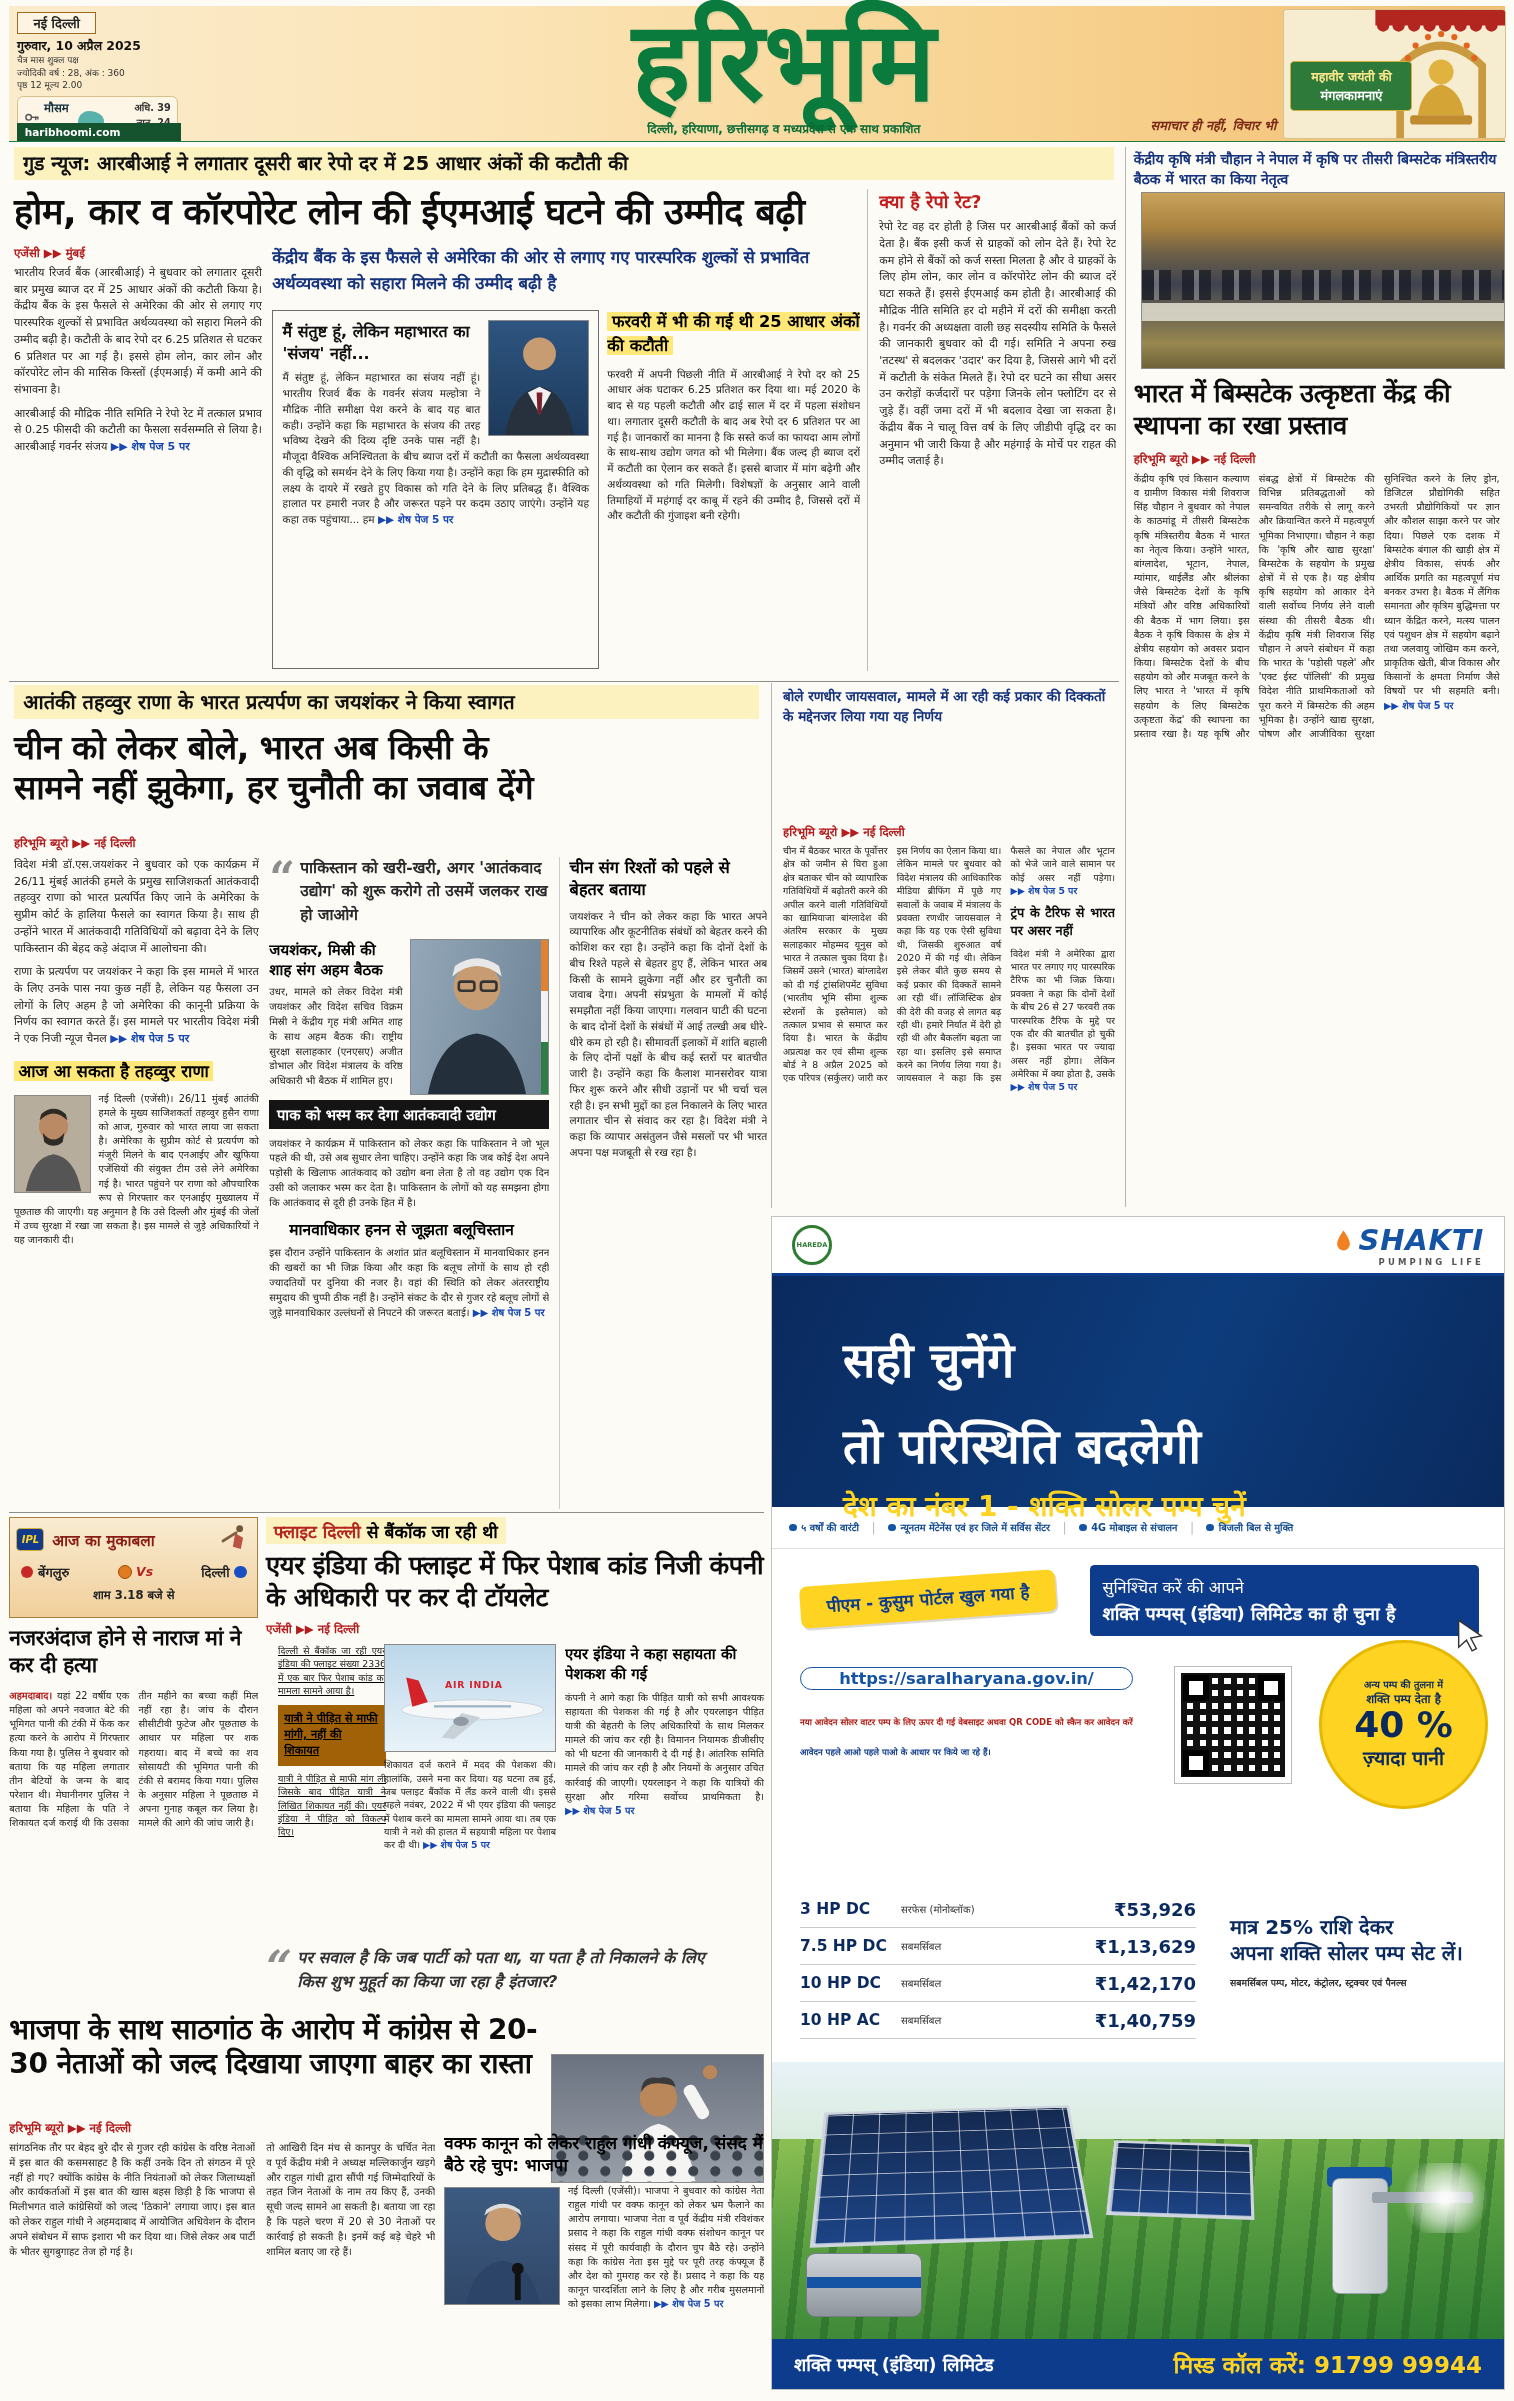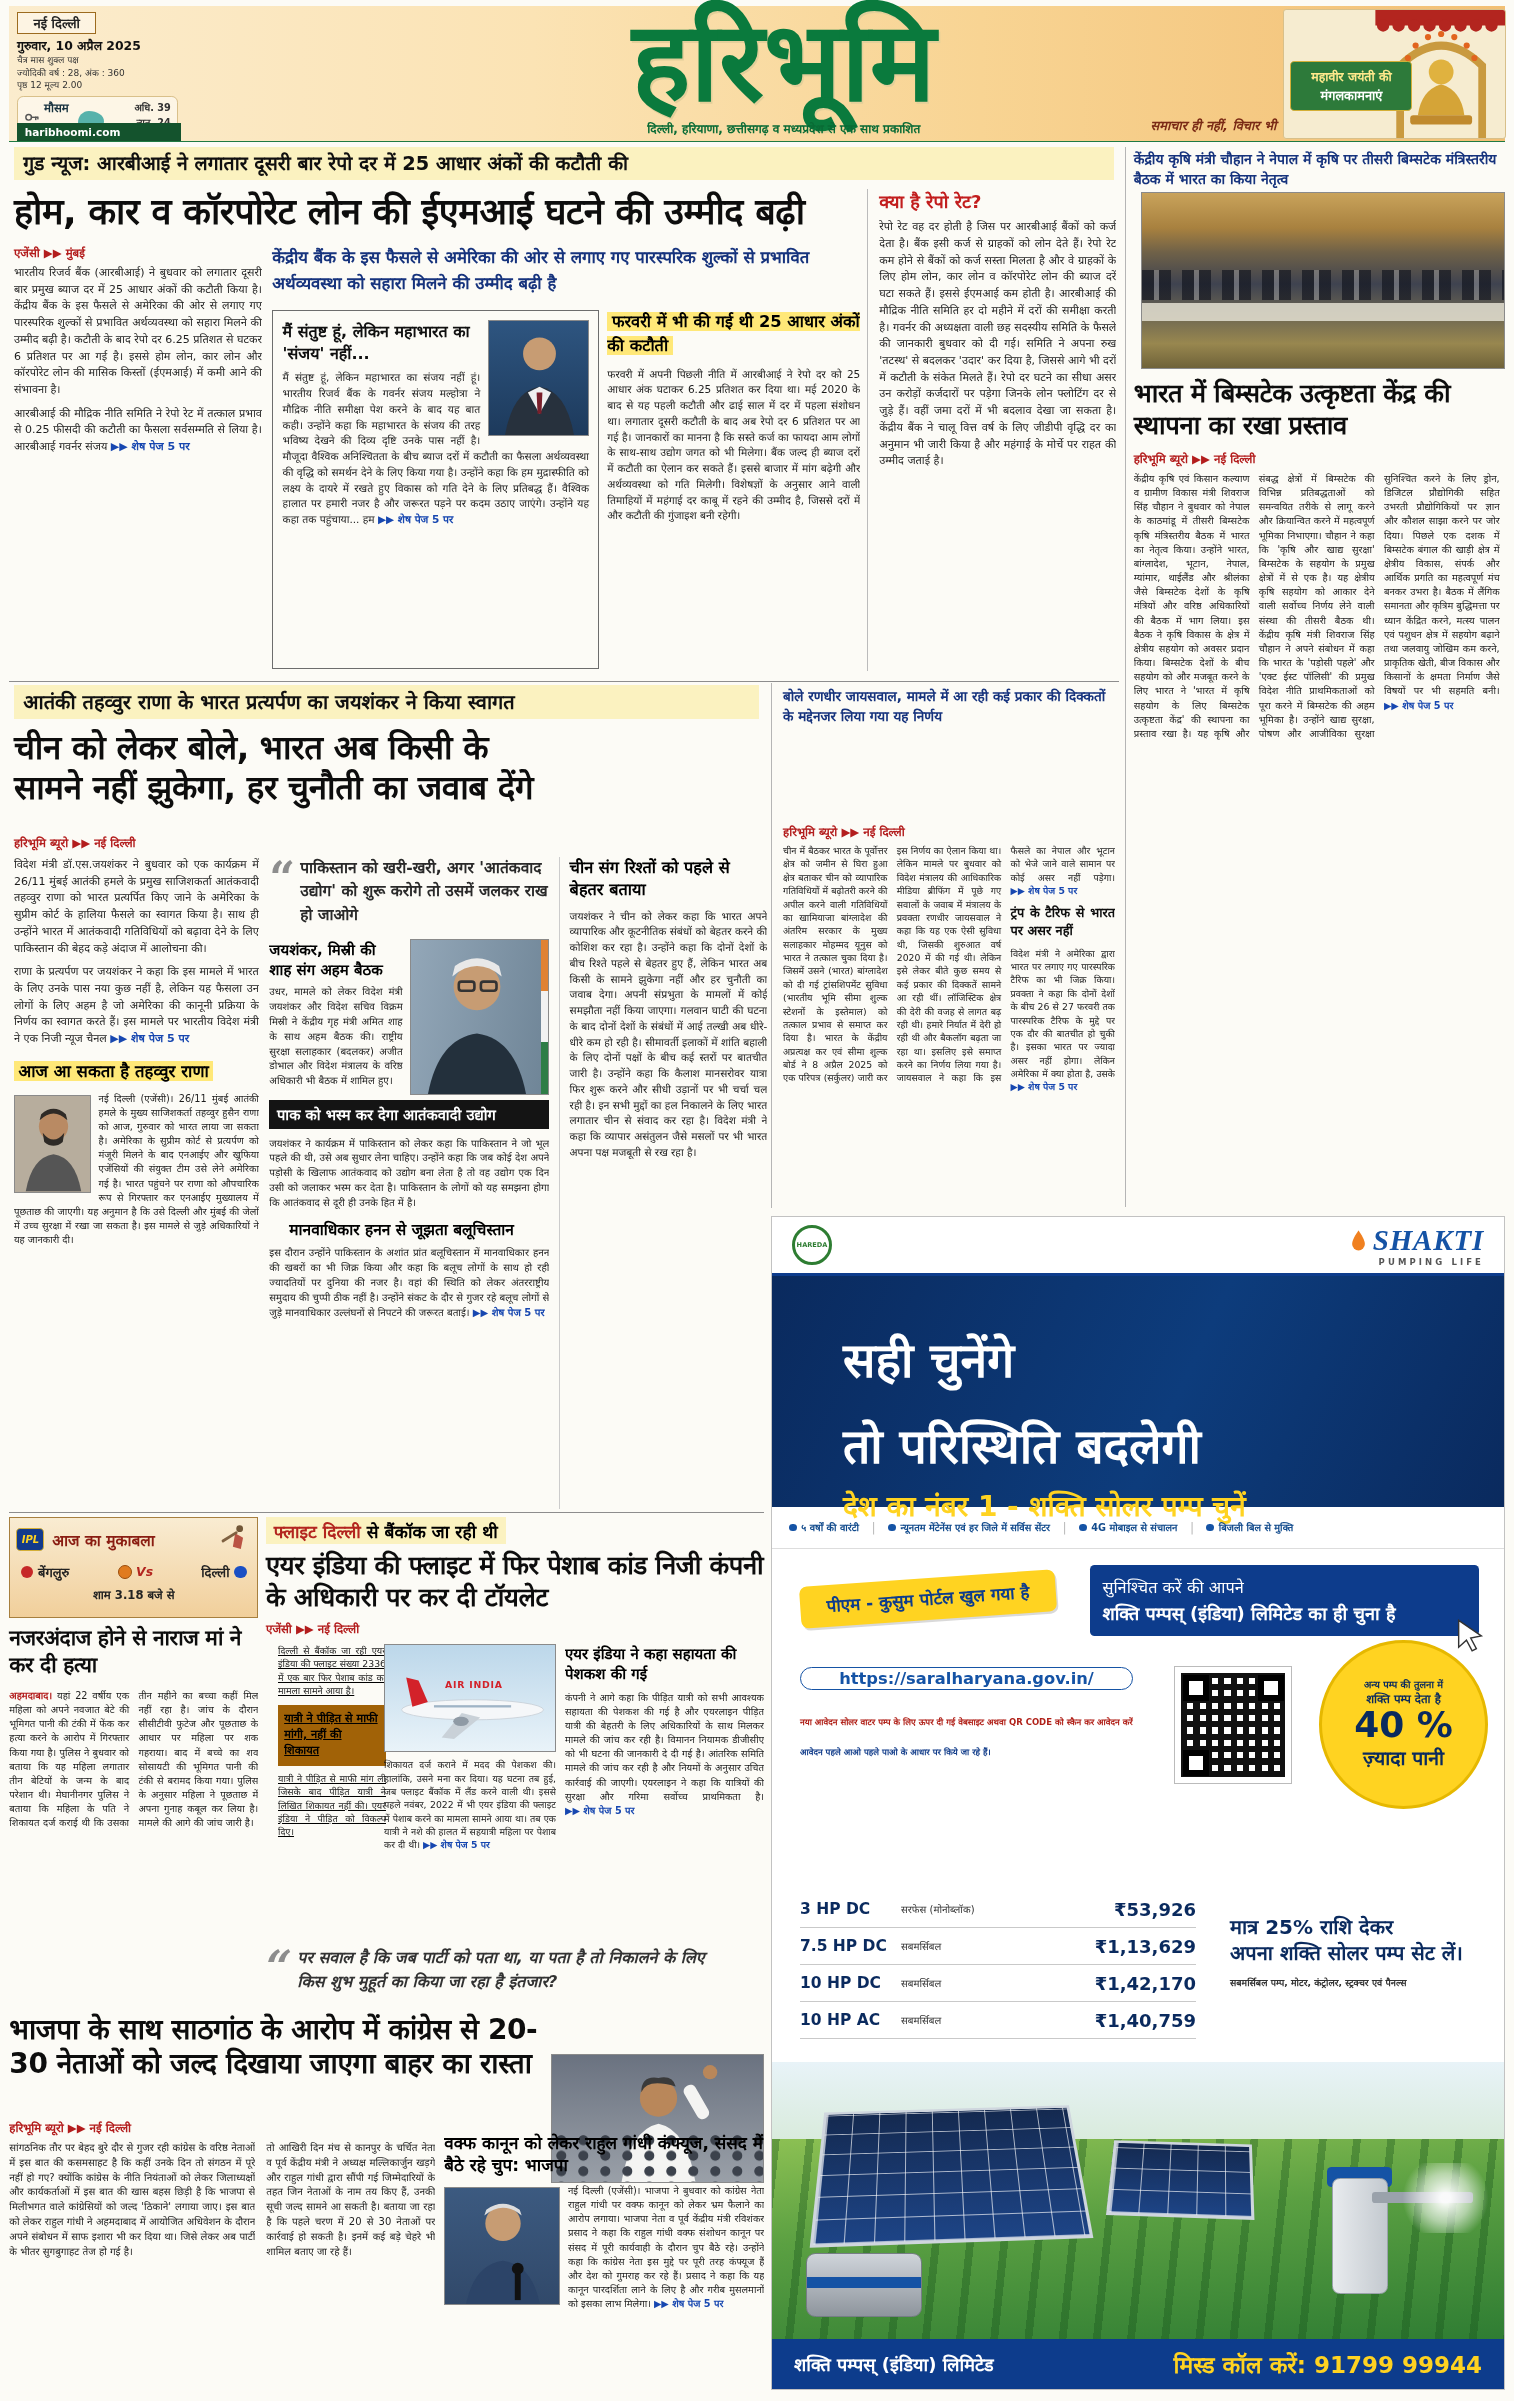--- a/index.html
+++ b/index.html
@@ -77,21 +77,21 @@
   
   .ipl-logo { width:28px; height:23px; background:#123a8c; border:1.5px solid #d4af37; border-radius:4.6px; color:#ffd321; font-weight:bold; font-style:italic; font-size:10px; display:flex; align-items:center; justify-content:center; }
   .chip { display:flex; align-items:center; gap:4.6px; font-weight:bold; font-size:13px; color:#222; }
   .dot-r { width:12.4px; height:12.4px; border-radius:50%; background:#c62828; }
   .dot-b { width:12.4px; height:12.4px; border-radius:50%; background:#1a4fc4; }
   .ball { width:14px; height:14px; border-radius:50%; background:#e07b1f; border:1.5px solid #9a4d0d; }
 
   
   .ad-band { height:59px; display:flex; align-items:center; justify-content:space-between; padding:0 20px; border-bottom:3.9px solid #0d3c8c; background:#fff; }
   .hareda-circle { width:40px; height:40px; border-radius:50%; border:3.1px solid #2e7d32; color:#2e7d32; font-weight:bold; font-size:6.6px; display:flex; align-items:center; justify-content:center; }
-  .shakti-name { font-size:29px; font-weight:bold; font-style:italic; color:#1553a5; letter-spacing:0.8px;font-family:Liberation Serif, serif; }
+  .shakti-name { font-size:29px; font-weight:bold; font-style:italic; color:#1553a5; letter-spacing:0.8px; }
   .shakti-sub { font-size:8.5px; letter-spacing:3.1px; color:#555; text-align:right; font-weight:bold; }
   .ad-hero { height:231px; background:linear-gradient(115deg,#0a2a5e 0%,#0d3c7c 55%,#0a2a5e 100%); padding:26px 0 0 71px; }
   .ad-hero .big { font-size:48px; line-height:1.14; font-weight:bold; color:#ffffff;margin-top:31px; }
   .ad-hero .yellow { font-size:28px; font-weight:bold; color:#ffd321; margin-top:12.4px; }
   .ad-feat { height:42px; background:#fff; border-bottom:0.8px solid #ddd; display:flex; align-items:center; gap:12.4px; padding:0 17px; }
   .feat-item { display:flex; align-items:center; gap:4.6px; font-size:9.7px; font-weight:bold; color:#114a8c; }
   .feat-dot { width:7.7px; height:7.7px; border-radius:50%; background:#1553a5; flex:none; }
   .feat-sep { color:#bbb; }
   .ad-mid { height:333px; position:relative; background:#fff; }
   .kusum-pill { position:absolute; left:28px; top:29px; width:256px; background:#ffd321; border-radius:7.7px; padding:9.3px 6.2px; text-align:center;
@@ -291,21 +291,21 @@
           <div class="abs" style="right:0;top:0;width:7.7px;height:100%;background:linear-gradient(#e08233 33%,#f2f2f2 33% 66%,#2e7d46 66%);"></div>
           <svg width="132" height="156" viewBox="0 0 100 120">
             <circle cx="50" cy="36" r="18" fill="#c79c73"></circle>
             <path d="M31 28 Q50 12 69 28 L67 20 Q50 8 33 20 Z" fill="#e8e8e8"></path>
             <rect x="36" y="32" width="12" height="7" rx="2" fill="none" stroke="#333" stroke-width="2"></rect>
             <rect x="53" y="32" width="12" height="7" rx="2" fill="none" stroke="#333" stroke-width="2"></rect>
             <path d="M12 120 Q20 76 50 72 Q80 76 88 120 Z" fill="#23303c"></path>
           </svg>
         </div>
         <div style="font-size:15px;font-weight:bold;">जयशंकर, मिस्री की शाह संग अहम बैठक</div>
-        <p class="just bt13" style="margin-top:6.2px;">उधर, मामले को लेकर विदेश मंत्री जयशंकर और विदेश सचिव विक्रम मिस्री ने केंद्रीय गृह मंत्री अमित शाह के साथ अहम बैठक की। राष्ट्रीय सुरक्षा सलाहकार (बदलकर) अजीत डोभाल और विदेश मंत्रालय के वरिष्ठ अधिकारी भी बैठक में शामिल हुए।</p>
+        <p class="just bt13" style="margin-top:6.2px;">उधर, मामले को लेकर विदेश मंत्री जयशंकर और विदेश सचिव विक्रम मिस्री ने केंद्रीय गृह मंत्री अमित शाह के साथ अहम बैठक की। राष्ट्रीय सुरक्षा सलाहकार (एनएसए) अजीत डोभाल और विदेश मंत्रालय के वरिष्ठ अधिकारी भी बैठक में शामिल हुए।</p>
       </div>
       <div class="pak-bar" style="clear:both;margin-top:7.7px;">पाक को भस्म कर देगा आतंकवादी उद्योग</div>
       <p class="just bt13" style="margin-top:7.7px;">जयशंकर ने कार्यक्रम में पाकिस्तान को लेकर कहा कि पाकिस्तान ने जो भूल पहले की थी, उसे अब सुधार लेना चाहिए। उन्होंने कहा कि जब कोई देश अपने पड़ोसी के खिलाफ आतंकवाद को उद्योग बना लेता है तो वह उद्योग एक दिन उसी को जलाकर भस्म कर देता है। पाकिस्तान के लोगों को यह समझना होगा कि आतंकवाद से दूरी ही उनके हित में है।</p>
       <div style="font-size:15.5px;font-weight:bold;margin-top:7.7px;margin-left:20px;">मानवाधिकार हनन से जूझता बलूचिस्तान</div>
       <p class="just bt13" style="margin-top:6.2px;"><span>इस दौरान उन्होंने पाकिस्तान के अशांत प्रांत बलूचिस्तान में मानवाधिकार हनन की खबरों का भी जिक्र किया और कहा कि बलूच लोगों के साथ हो रही ज्यादतियों पर दुनिया की नजर है। वहां की स्थिति को लेकर अंतरराष्ट्रीय समुदाय की चुप्पी ठीक नहीं है। उन्होंने संकट के दौर से गुजर रहे बलूच लोगों से जुड़े मानवाधिकार उल्लंघनों से निपटने की जरूरत बताई।</span> <span class="jump">▶▶ शेष पेज 5 पर</span></p>
     </div>
 
     <div class="abs ovh" style="left:550px;top:174px;width:208px;height:652px;border-left:0.8px solid #ccc;padding-left:9.3px;">
       <div style="font-size:16.3px;font-weight:bold;line-height:1.35;">चीन संग रिश्तों को पहले से बेहतर बताया</div>
       <p class="just bt135" style="margin-top:7.7px;">जयशंकर ने चीन को लेकर कहा कि भारत अपने व्यापारिक और कूटनीतिक संबंधों को बेहतर करने की कोशिश कर रहा है। उन्होंने कहा कि दोनों देशों के बीच रिश्ते पहले से बेहतर हुए हैं, लेकिन भारत अब किसी के सामने झुकेगा नहीं और हर चुनौती का जवाब देगा। अपनी संप्रभुता के मामलों में कोई समझौता नहीं किया जाएगा। गलवान घाटी की घटना के बाद दोनों देशों के संबंधों में आई तल्खी अब धीरे-धीरे कम हो रही है। सीमावर्ती इलाकों में शांति बहाली के लिए दोनों पक्षों के बीच कई स्तरों पर बातचीत जारी है। उन्होंने कहा कि कैलाश मानसरोवर यात्रा फिर शुरू करने और सीधी उड़ानों पर भी चर्चा चल रही है। इन सभी मुद्दों का हल निकालने के लिए भारत लगातार चीन से संवाद कर रहा है। विदेश मंत्री ने कहा कि व्यापार असंतुलन जैसे मसलों पर भी भारत अपना पक्ष मजबूती से रख रहा है।</p>

